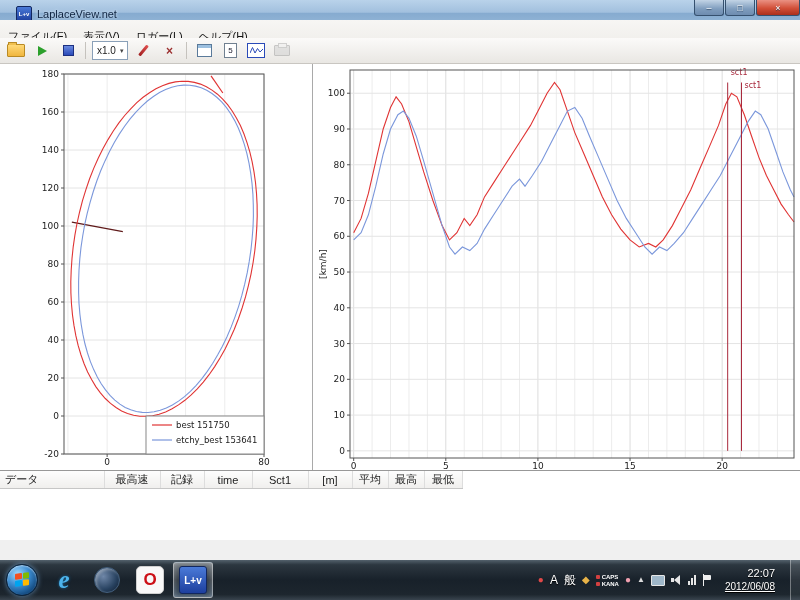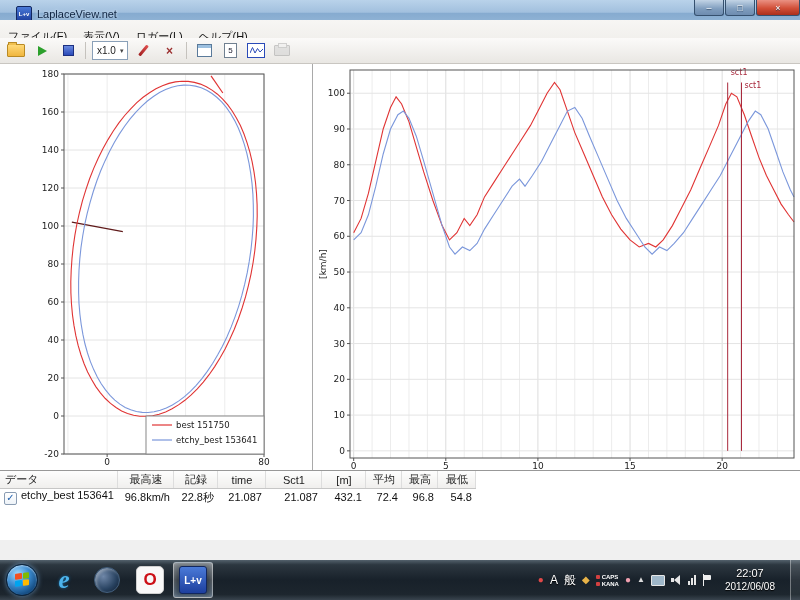--- a/index.html
+++ b/index.html
@@ -97,22 +97,22 @@
   .mon{width:12px;height:9px;border:1px solid #e6e6e6;border-radius:1px;background:#9fb7c9;}
   .vol{position:relative;width:11px;height:12px;}
   .vol::before{content:'';position:absolute;left:0;top:4px;width:3px;height:4px;background:#e6e6e6;}
   .vol::after{content:'';position:absolute;left:3px;top:1px;border-top:5px solid transparent;border-bottom:5px solid transparent;border-right:6px solid #e6e6e6;}
   .net{display:flex;align-items:flex-end;gap:1px;height:10px;}
   .net i{width:2px;background:#e6e6e6;display:block;}
   .net i:nth-child(1){height:4px;}.net i:nth-child(2){height:7px;}.net i:nth-child(3){height:10px;}
   .flagw{position:relative;width:10px;height:12px;}
   .flagw::before{content:'';position:absolute;left:1px;top:0;width:1px;height:12px;background:#eee;}
   .flagw::after{content:'';position:absolute;left:2px;top:1px;width:7px;height:5px;background:#eee;border-radius:0 1px 1px 0;}
-  .clock{text-align:center;color:#fff;font-size:11px;line-height:13px;padding:0 7px;text-shadow:0 1px 1px #000;}
-  .clock .date{font-size:10px;}
+  .clock{text-align:right;color:#fff;font-size:11px;line-height:13px;padding:0 7px;text-shadow:0 1px 1px #000;}
+  .clock .date{font-size:10px;text-decoration:underline;}
   .show-desktop{width:9px;height:40px;margin-left:2px;border-left:1px solid rgba(255,255,255,.35);
     background:linear-gradient(rgba(255,255,255,.14),rgba(255,255,255,.04));}
 </style>
 </head>
 <body>
 
 <div class="screen">
 
   <div class="titlebar">
     <div class="app-icon">
@@ -346,31 +346,20 @@
           <th>記録</th>
           <th>time</th>
           <th>Sct1</th>
           <th>[m]</th>
           <th>平均</th>
           <th>最高</th>
           <th>最低</th>
         </tr>
       </thead>
       <tbody>
-        <tr>
-          <td><span class="cb">✓</span><span>etchy_best 153641</span></td>
-          <td class="num">96.8km/h</td>
-          <td class="num">22.8秒</td>
-          <td class="num">21.087</td>
-          <td class="num">21.087</td>
-          <td class="num">432.1</td>
-          <td class="num">72.4</td>
-          <td class="num">96.8</td>
-          <td class="num">54.8</td>
-        </tr>
       </tbody>
     </table>
   </div>
 
 
   <div class="taskbar">
     <div class="start-orb">
       <div class="orb-flag">
           <i></i>
           <i></i>

